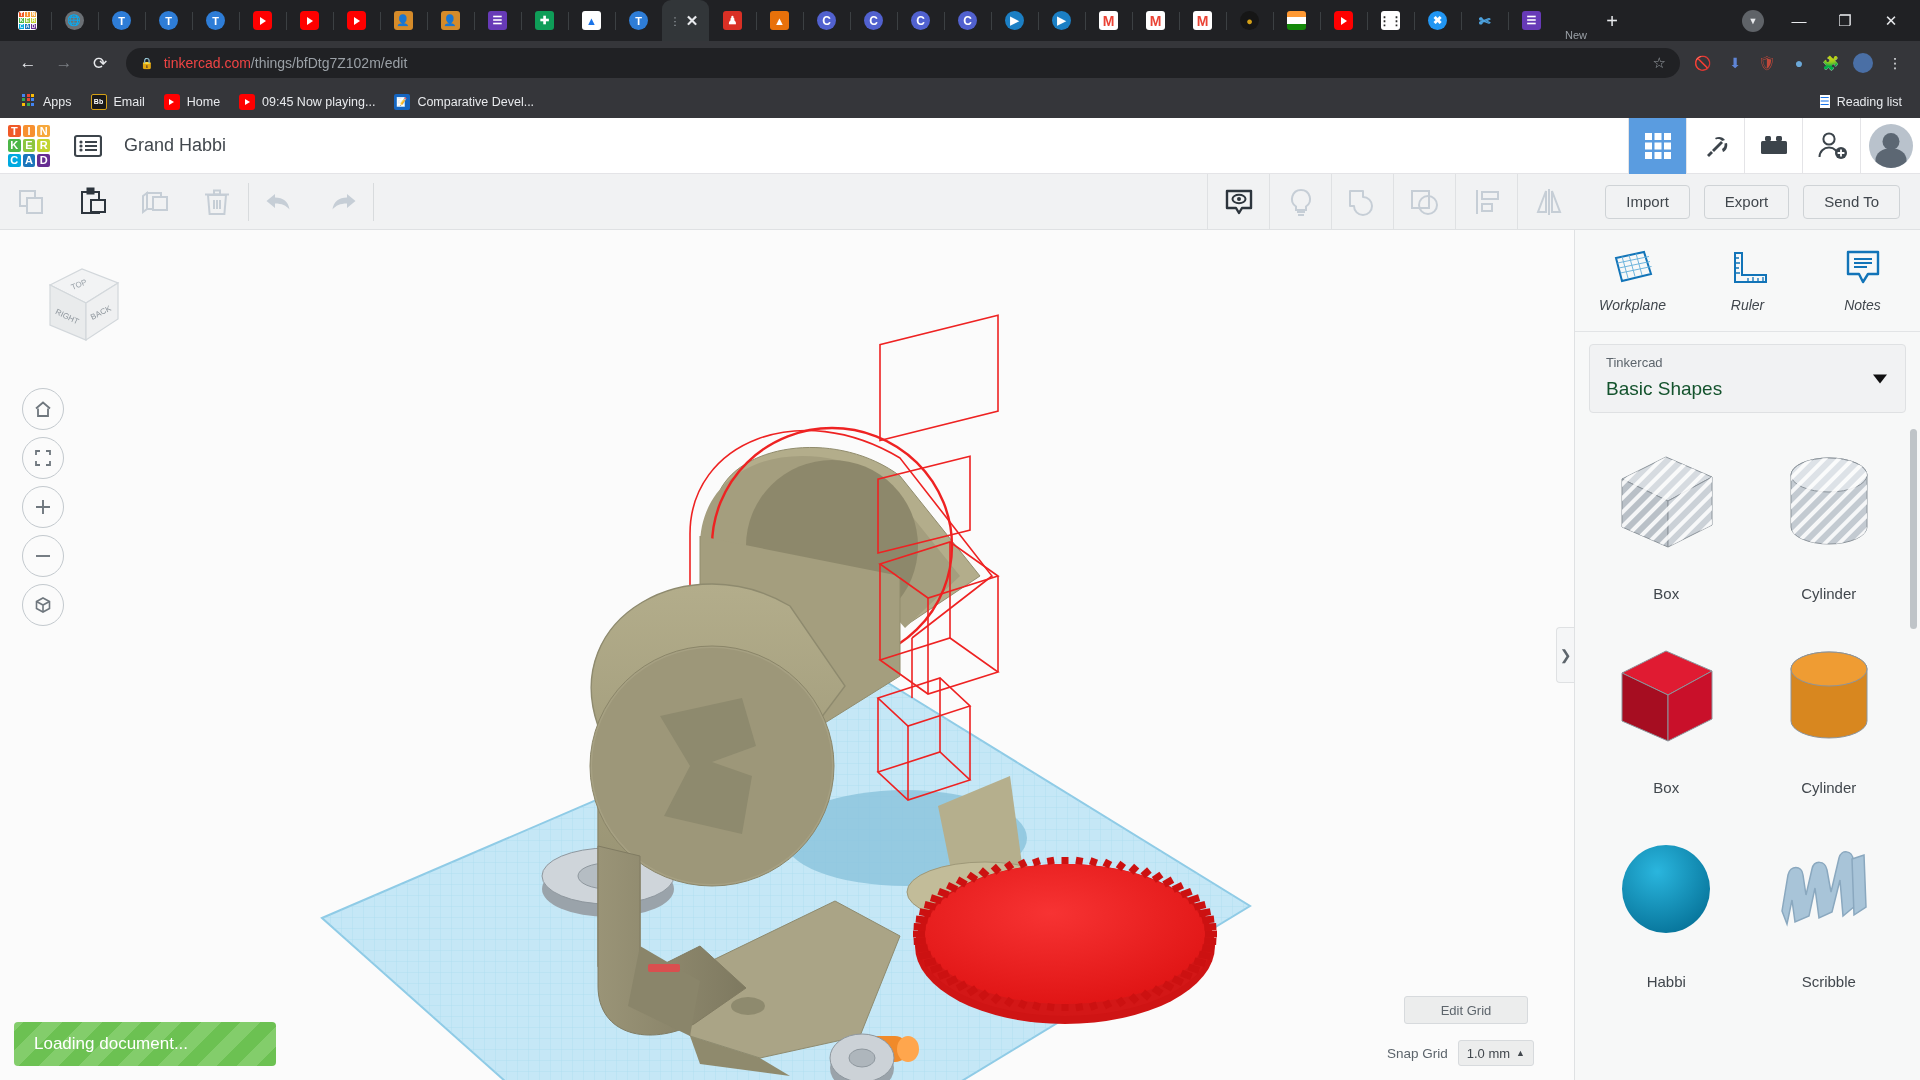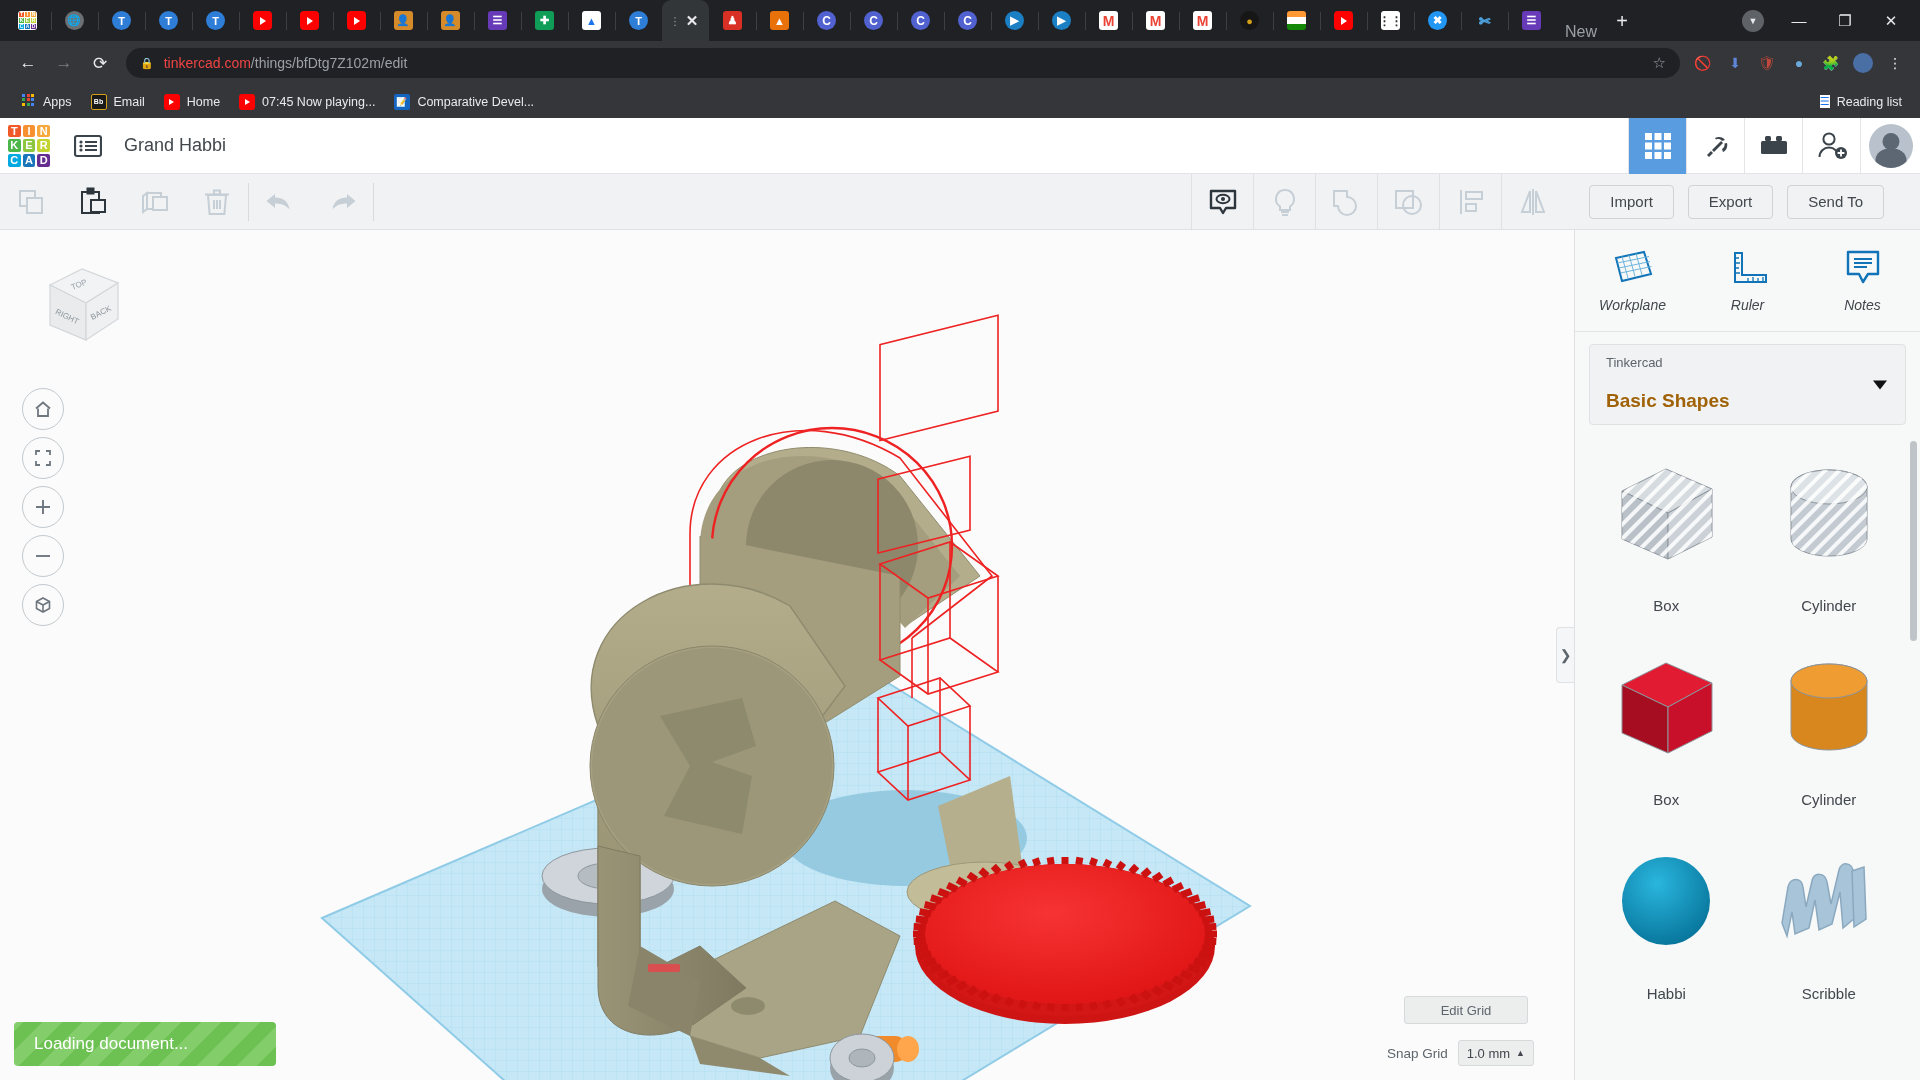--- a/index.html
+++ b/index.html
@@ -38,21 +38,21 @@
   .fi-drive { background:#fff; }
   .fi-gmail { background:#fff; color:#ea4335; font-size:14px; }
   .fi-img { background:#d58b2a; }
   .fi-red { background:#d93025; }
   .fi-orange { background:#e8710a; }
   .fi-dark { background:#161616; }
   .fi-flag { background:linear-gradient(#ff9933 33%, #ffffff 33% 66%, #138808 66%); }
   .fi-grid { background:#fff; }
   .fi-x { color:#e8eaed; font-size:15px; background:transparent; }
   .tab-dots { color:#9aa0a6; font-size:11px; letter-spacing:0; line-height:4px; margin-right:2px; }
-  .newtab-label { color:#9aa0a6; font-size:16px; padding:0 10px; }
+  .newtab-label { color:#9aa0a6; font-size:11px; padding:0 10px; }
   .plus-btn { width:30px; height:30px; display:flex; align-items:center; justify-content:center; color:#e8eaed; font-size:20px; margin-bottom:5px;}
   .win-spacer { flex:1; }
   .win-ctl { display:flex; align-items:center; height:41px; }
   .win-ctl div { width:46px; height:32px; display:flex; align-items:center; justify-content:center; color:#e8eaed; font-size:15px; }
   .avatar-chip { width:22px; height:22px; border-radius:50%; background:#5f6368; display:flex;align-items:center;justify-content:center;color:#e8eaed;font-size:9px;}
 
   .toolbar2 { height:44px; background:#35363a; display:flex; align-items:center; padding:0 10px; }
   .navbtn { width:36px; height:36px; display:flex; align-items:center; justify-content:center; color:#e8eaed; font-size:17px; }
   .navbtn.dim { color:#7b7f84; }
   .omnibox {
@@ -92,21 +92,21 @@
   .hdr-cell.avatar-cell { width:60px; border-left:1px solid #e4e4e7; }
   .hdr-avatar { width:44px;height:44px;border-radius:50%;background:#b9c2cc; overflow:hidden; position:relative;}
   .hdr-avatar::before{content:"";position:absolute;left:50%;top:9px;transform:translateX(-50%);width:17px;height:17px;border-radius:50%;background:#5c6773;}
   .hdr-avatar::after{content:"";position:absolute;left:50%;bottom:-4px;transform:translateX(-50%);width:31px;height:24px;border-radius:50% 50% 0 0;background:#5c6773;}
 
   .tc-toolbar { height:56px; background:#f1f2f3; display:flex; align-items:center; border-bottom:1px solid #dfe1e3; }
   .tb-btn { width:62px; height:56px; display:flex; align-items:center; justify-content:center; }
   .tb-sep { width:1px; height:38px; background:#d8dbdd; }
   .tb-spacer { flex:1; }
   .tb-cell { width:62px; height:56px; display:flex; align-items:center; justify-content:center; border-left:1px solid #dfe1e3; }
-  .tb-actions { display:flex; align-items:center; gap:14px; padding:0 36px 0 26px; }
+  .tb-actions { display:flex; align-items:center; gap:14px; padding:0 20px 0 26px; }
   .tb-action {
     height:34px; padding:0 20px; border:1px solid #cfd3d6; border-radius:4px; background:#f1f2f3;
     color:#41474d; font-size:15px; display:flex; align-items:center; justify-content:center;
     font-family:"Liberation Sans", sans-serif;
   }
 
   .tc-body { display:flex; height:calc(100% - 112px); position:relative; }
 
   
   .canvas { flex:1; position:relative; background:#fbfbfb; overflow:hidden; }
@@ -133,21 +133,21 @@
      color:#5d656c; font-size:14px; z-index:5;}
 
   
   .rpanel { width:346px; background:#f7f8f8; border-left:1px solid #dfe1e3; display:flex; flex-direction:column; }
   .rp-tools { height:102px; display:flex; border-bottom:1px solid #e2e4e6; }
   .rp-tool { flex:1; display:flex; flex-direction:column; align-items:center; justify-content:center; gap:9px;font-style:italic; }
   .rp-tool span.lbl { font-size:14px; color:#41474d; }
   .rp-select { margin:12px 14px 0; background:#f1f2f3; border:1px solid #dfe1e3; border-radius:4px;
      padding:10px 16px 12px; position:relative;}
   .rp-select .sml { font-size:13px; color:#5d656c; }
-  .rp-select .big { font-size:19px; color:#a16207; margin-top:20px;font-weight:bold;}
+  .rp-select .big { font-size:19px; color:#14532d; margin-top:8px;}
   .rp-caret { position:absolute; right:18px; top:50%; transform:translateY(-50%);
      width:0;height:0;border-left:7px solid transparent;border-right:7px solid transparent;border-top:9px solid #111;}
   .shapes { flex:1; overflow:hidden; position:relative; padding:14px 10px 0; }
   .shape-grid { display:grid; grid-template-columns:1fr 1fr; row-gap:6px; }
   .shape-cell { height:188px; display:flex; flex-direction:column; align-items:center; justify-content:center; gap:24px; }
   .shape-cell .nm { font-size:15px; color:#41474d; }
   .rp-scroll { position:absolute; right:3px; top:16px; width:7px; height:200px; background:#bfc4c8; border-radius:4px; }
 </style>
 </head>
 <body>
@@ -324,21 +324,21 @@
         <div class="bm">
           <span class="bmi bb">Bb</span>
           <span>Email</span>
         </div>
         <div class="bm">
           <span class="bmi ytr"></span>
           <span>Home</span>
         </div>
         <div class="bm">
           <span class="bmi ytr"></span>
-          <span>07:45 Now playing...</span>
+          <span>09:45 Now playing...</span>
         </div>
         <div class="bm">
           <span class="bmi cd">📝</span>
           <span>Comparative Devel...</span>
         </div>
       </div>
     <div class="bm-right">
       <span class="bmi" style="background:#fff;color:#1a73e8;font-size:11px">☰</span>
       <span>Reading list</span>
     </div>

